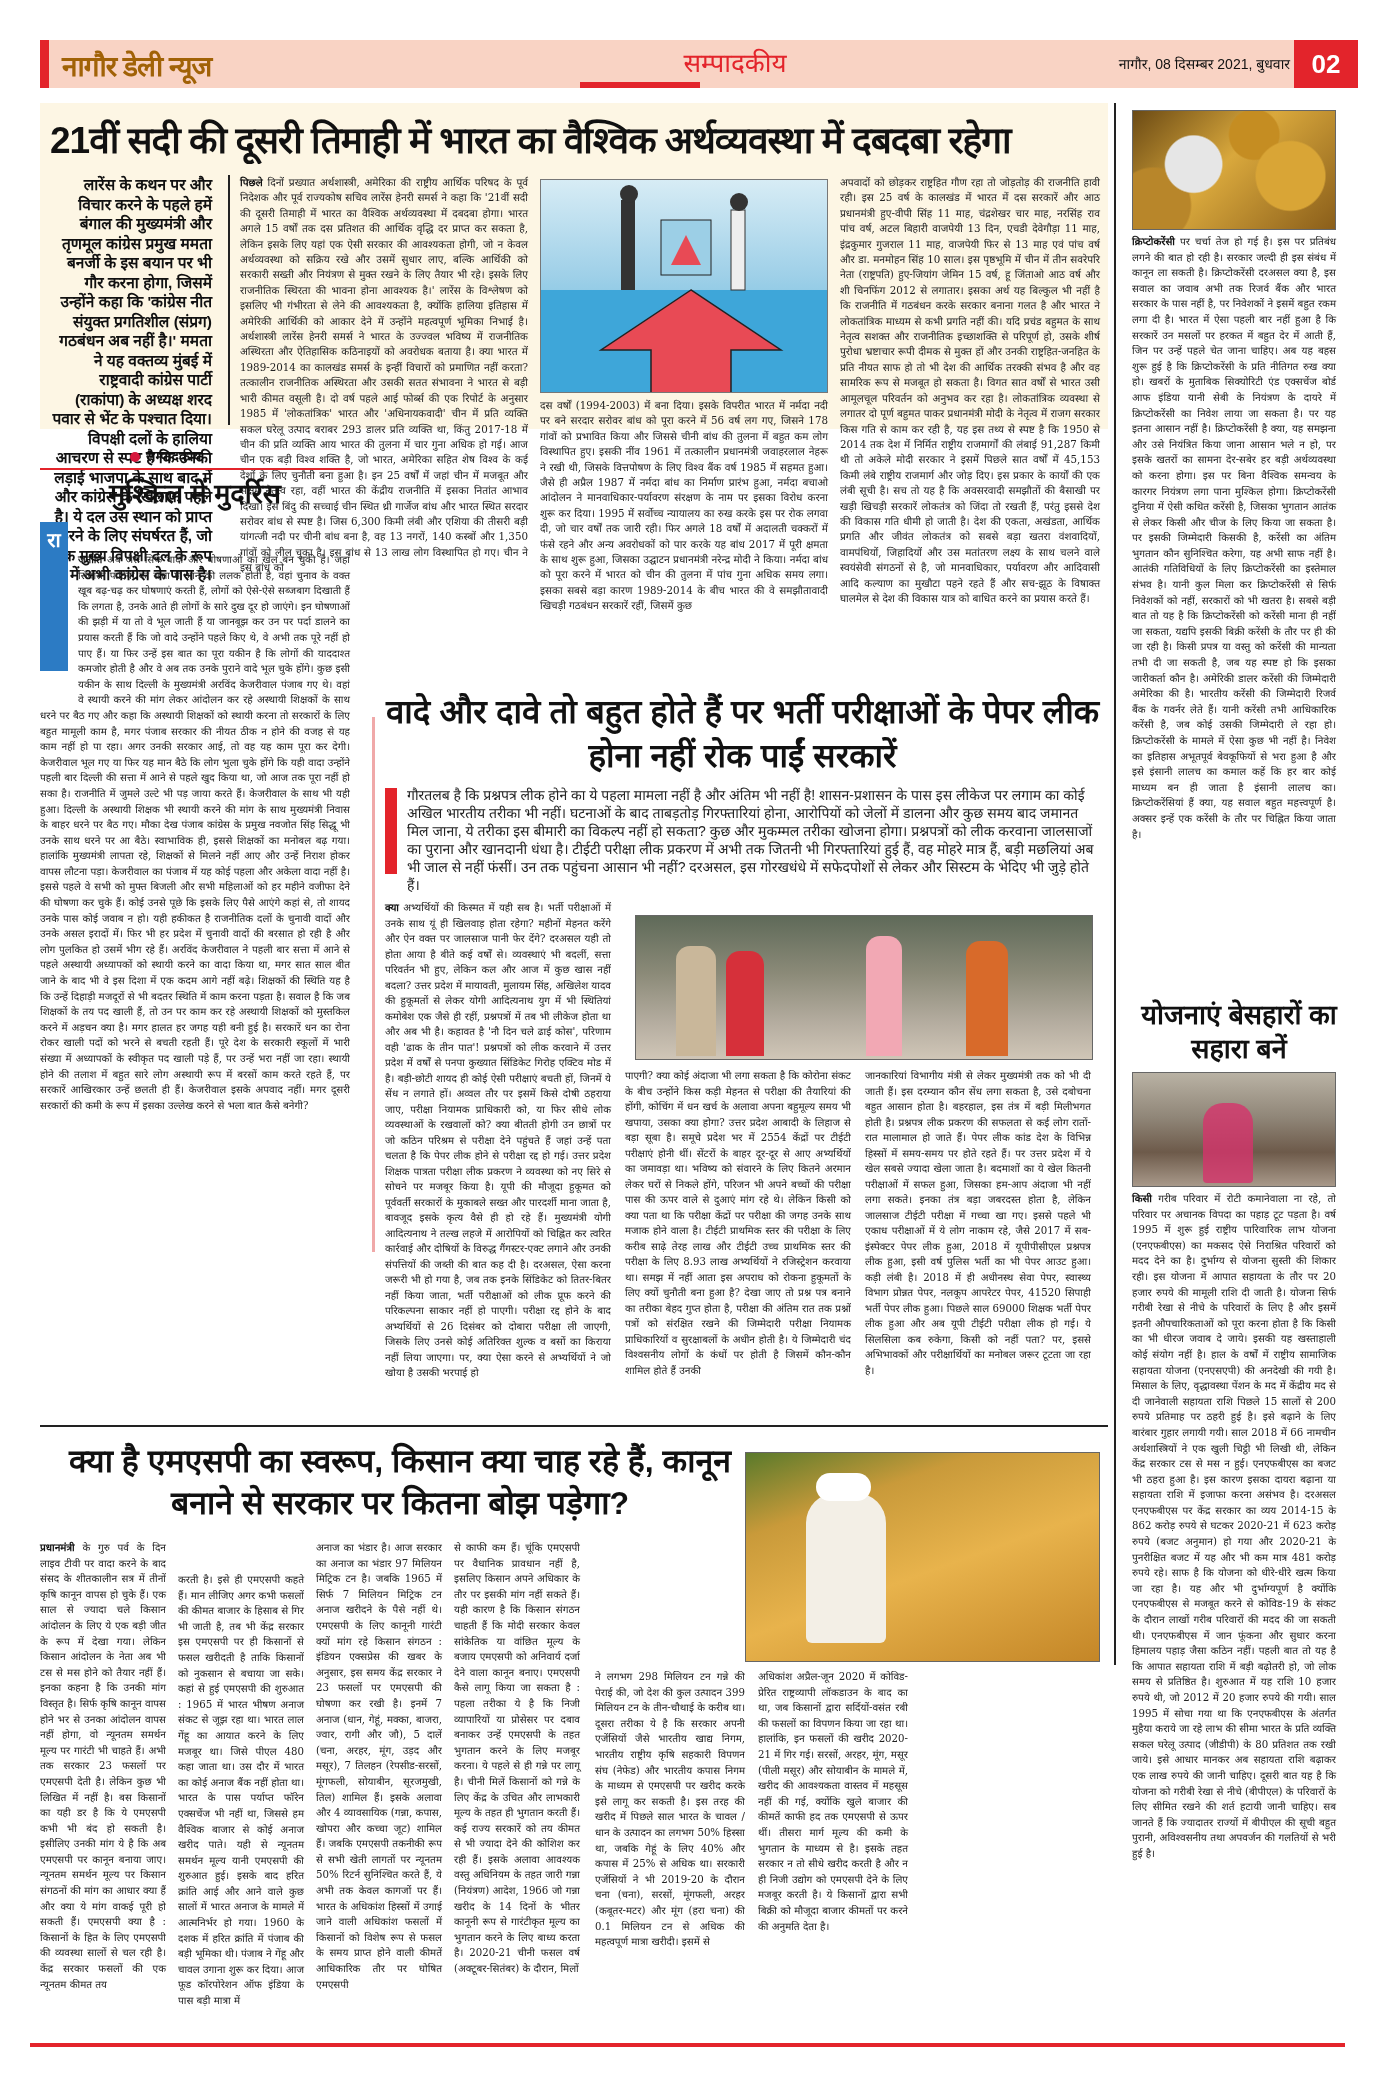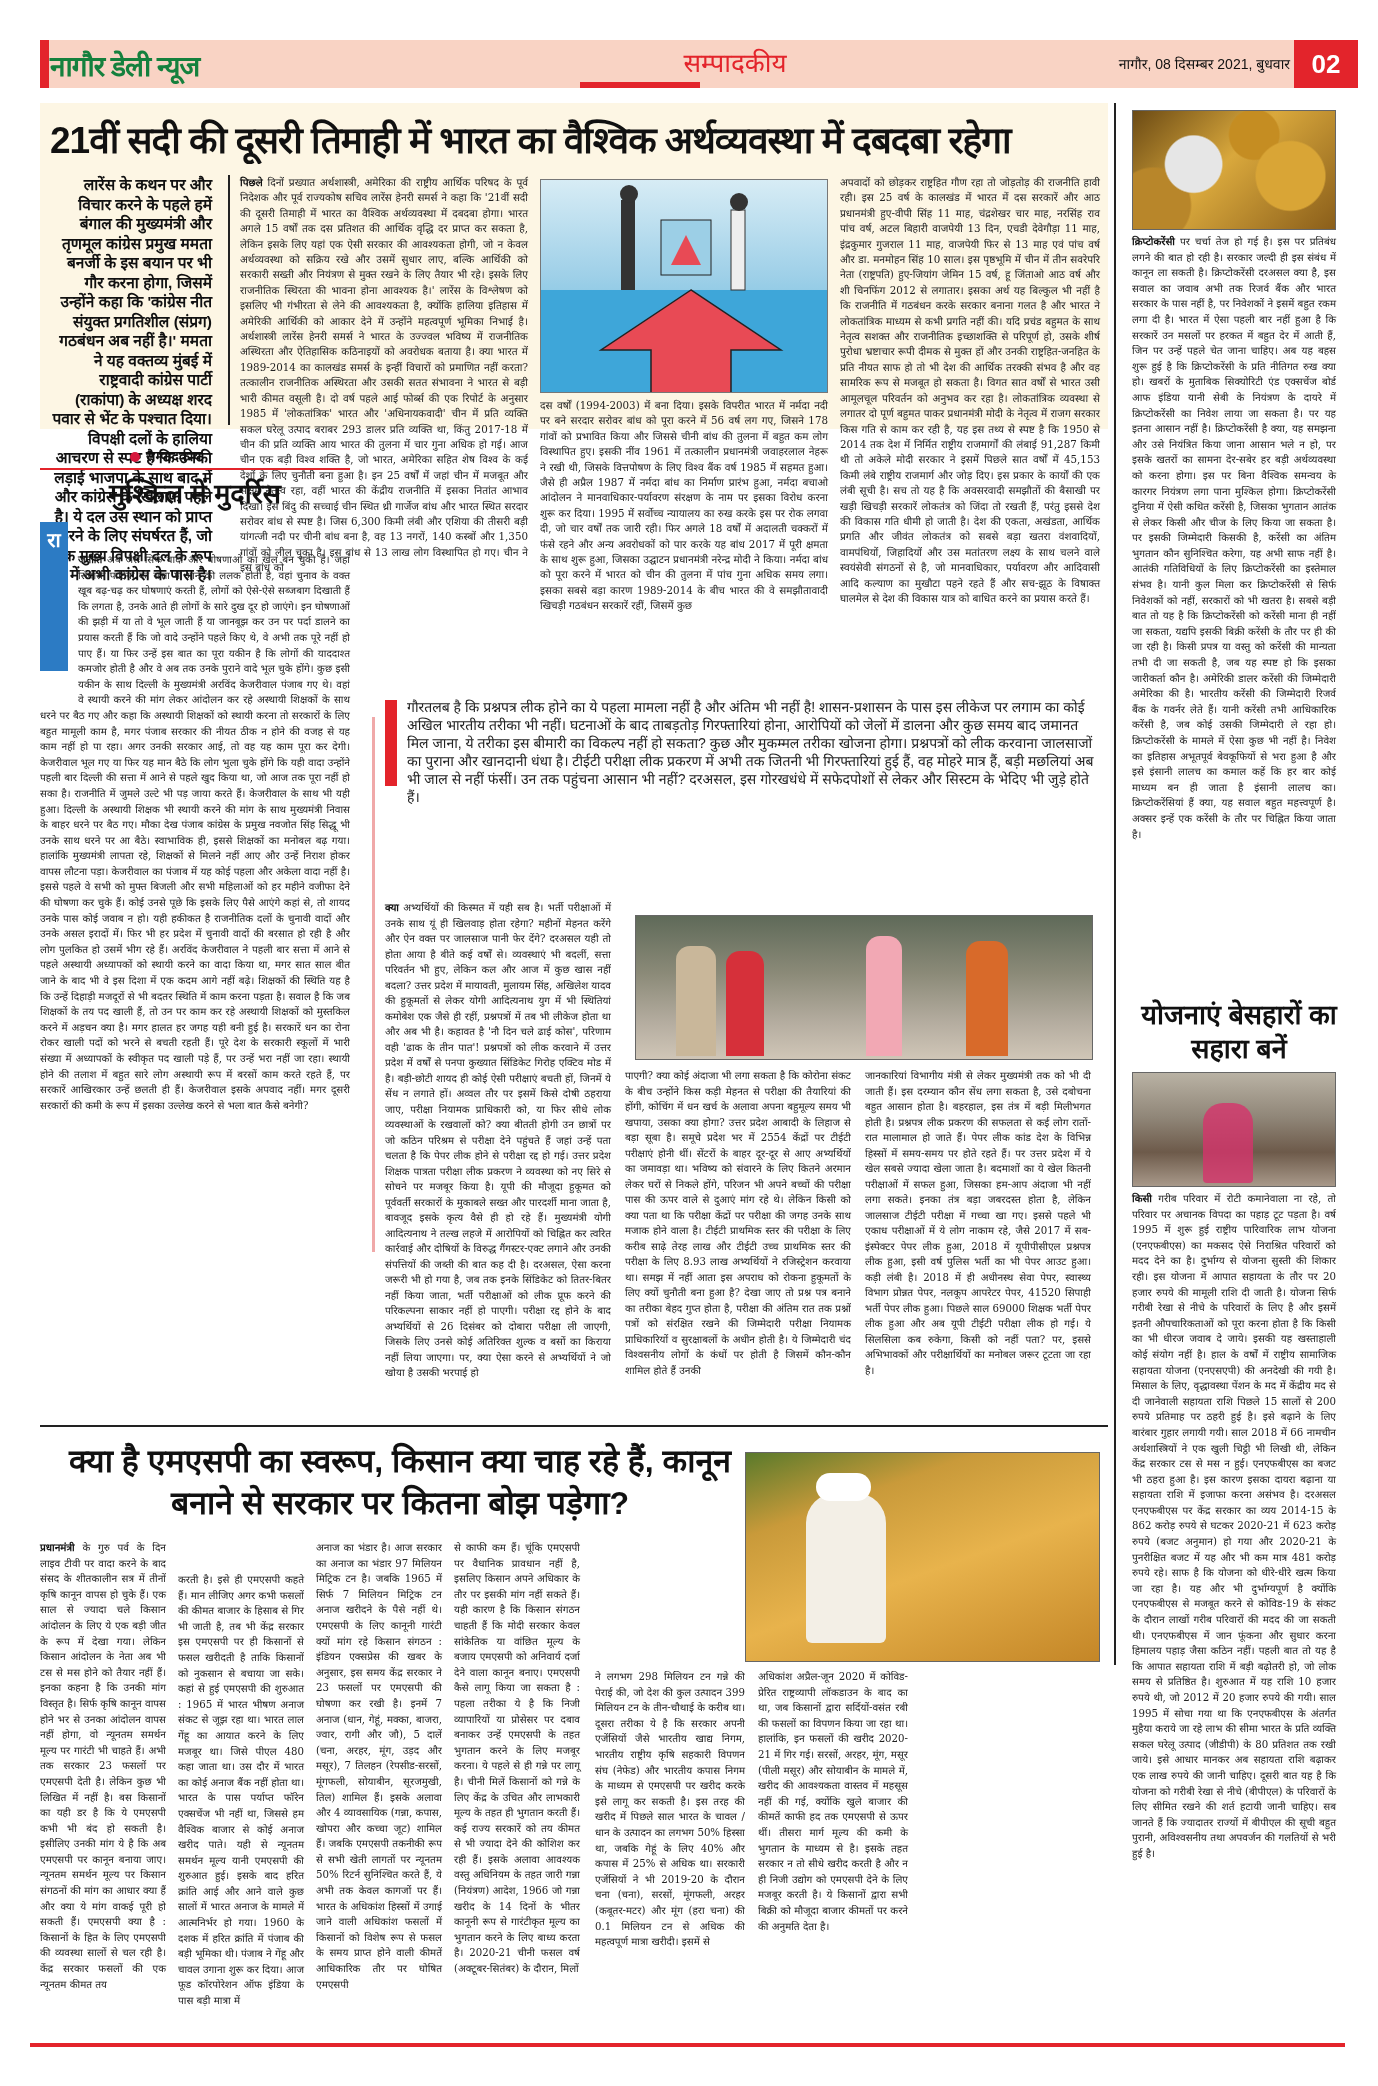--- a/index.html
+++ b/index.html
@@ -2,21 +2,21 @@
 <html><head>
 <meta charset="utf-8">
 <style>
   * { box-sizing: border-box; margin: 0; padding: 0; }
   html, body { width: 1378px; height: 2086px; background: #ffffff; overflow: hidden; }
   body { font-family: "DejaVu Serif", serif; color: #1a1a1a; position: relative; }
 
   
   .masthead { position: absolute; left: 40px; top: 40px; width: 1318px; height: 48px; background: #f9d3c4; }
   .masthead .lbar { position: absolute; left: 0; top: 0; width: 9px; height: 48px; background: #e3242b; }
-  .masthead .paper-name { position: absolute; left: 10px; top: 6px; font-family: "Liberation Sans", sans-serif; font-weight: 700; font-size: 28px; color: #15803d; letter-spacing: -1px; }
+  .masthead .paper-name { position: absolute; left: 22px; top: 6px; font-family: "Liberation Sans", sans-serif; font-weight: 700; font-size: 28px; color: #a16207; letter-spacing: -1px; }
   .masthead .section-name { position: absolute; left: 458px; top: 4px; width: 180px; text-align: center; font-family: "Liberation Sans", sans-serif; font-size: 26px; color: #e3242b; }
   .masthead .section-underline { position: absolute; left: 540px; top: 42px; width: 100px; height: 6px; background: #e3242b; left: 202px; width: 118px; }
   .masthead .section-underline { left: 202px; }
   .masthead .dateline { position: absolute; right: 68px; top: 14px; font-family: "Liberation Sans", sans-serif; font-size: 14px; color: #111; }
   .masthead .pageno { position: absolute; right: 0; top: 0; width: 64px; height: 48px; background: #e3242b; color: #fff; font-family: "Liberation Sans", sans-serif; font-weight: 700; font-size: 26px; text-align: center; line-height: 48px; }
 
   
   .lead { position: absolute; left: 40px; top: 103px; width: 1068px; height: 326px; background: #fdf6e4; }
   .lead .headline { position: absolute; left: 10px; top: 10px; width: 1048px; font-family: "Liberation Sans", sans-serif; font-weight: 700; font-size: 37px; letter-spacing: -1px; color: #111; white-space: nowrap; overflow: hidden; }
   .lead .pullquote { position: absolute; left: 12px; top: 72px; width: 160px; font-family: "Liberation Sans", sans-serif; font-weight: 700; font-size: 15.5px; line-height: 19.5px; text-align: right; color: #111; }
@@ -131,20 +131,21 @@
 <section class="ed">
   <div class="kicker"><span class="dot"></span><span>सम्पादकीय</span></div>
   <div class="rule"></div>
   <h2 class="title">मुश्किल में मुदर्रिस</h2>
   <div class="dropcap">रा</div>
   <div class="body"><span class="indent-block"></span><b>जनीति</b><span> अब जैसे सिर्फ वादों और घोषणाओं का खेल बन चुकी है। जहां सियासी पार्टियों को सत्ता में आने की ललक होती है, वहां चुनाव के वक्त खूब बढ़-चढ़ कर घोषणाएं करती हैं, लोगों को ऐसे-ऐसे सब्जबाग दिखाती हैं कि लगता है, उनके आते ही लोगों के सारे दुख दूर हो जाएंगे। इन घोषणाओं की झड़ी में या तो वे भूल जाती हैं या जानबूझ कर उन पर पर्दा डालने का प्रयास करती हैं कि जो वादे उन्होंने पहले किए थे, वे अभी तक पूरे नहीं हो पाए हैं। या फिर उन्हें इस बात का पूरा यकीन है कि लोगों की याददाश्त कमजोर होती है और वे अब तक उनके पुराने वादे भूल चुके होंगे। कुछ इसी यकीन के साथ दिल्ली के मुख्यमंत्री अरविंद केजरीवाल पंजाब गए थे। वहां वे स्थायी करने की मांग लेकर आंदोलन कर रहे अस्थायी शिक्षकों के साथ धरने पर बैठ गए और कहा कि अस्थायी शिक्षकों को स्थायी करना तो सरकारों के लिए बहुत मामूली काम है, मगर पंजाब सरकार की नीयत ठीक न होने की वजह से यह काम नहीं हो पा रहा। अगर उनकी सरकार आई, तो वह यह काम पूरा कर देगी। केजरीवाल भूल गए या फिर यह मान बैठे कि लोग भुला चुके होंगे कि यही वादा उन्होंने पहली बार दिल्ली की सत्ता में आने से पहले खुद किया था, जो आज तक पूरा नहीं हो सका है। राजनीति में जुमले उल्टे भी पड़ जाया करते हैं। केजरीवाल के साथ भी यही हुआ। दिल्ली के अस्थायी शिक्षक भी स्थायी करने की मांग के साथ मुख्यमंत्री निवास के बाहर धरने पर बैठ गए। मौका देख पंजाब कांग्रेस के प्रमुख नवजोत सिंह सिद्धू भी उनके साथ धरने पर आ बैठे। स्वाभाविक ही, इससे शिक्षकों का मनोबल बढ़ गया। हालांकि मुख्यमंत्री लापता रहे, शिक्षकों से मिलने नहीं आए और उन्हें निराश होकर वापस लौटना पड़ा। केजरीवाल का पंजाब में यह कोई पहला और अकेला वादा नहीं है। इससे पहले वे सभी को मुफ्त बिजली और सभी महिलाओं को हर महीने वजीफा देने की घोषणा कर चुके हैं। कोई उनसे पूछे कि इसके लिए पैसे आएंगे कहां से, तो शायद उनके पास कोई जवाब न हो। यही हकीकत है राजनीतिक दलों के चुनावी वादों और उनके असल इरादों में। फिर भी हर प्रदेश में चुनावी वादों की बरसात हो रही है और लोग पुलकित हो उसमें भीग रहे हैं। अरविंद केजरीवाल ने पहली बार सत्ता में आने से पहले अस्थायी अध्यापकों को स्थायी करने का वादा किया था, मगर सात साल बीत जाने के बाद भी वे इस दिशा में एक कदम आगे नहीं बढ़े। शिक्षकों की स्थिति यह है कि उन्हें दिहाड़ी मजदूरों से भी बदतर स्थिति में काम करना पड़ता है। सवाल है कि जब शिक्षकों के तय पद खाली हैं, तो उन पर काम कर रहे अस्थायी शिक्षकों को मुस्तकिल करने में अड़चन क्या है। मगर हालत हर जगह यही बनी हुई है। सरकारें धन का रोना रोकर खाली पदों को भरने से बचती रहती हैं। पूरे देश के सरकारी स्कूलों में भारी संख्या में अध्यापकों के स्वीकृत पद खाली पड़े हैं, पर उन्हें भरा नहीं जा रहा। स्थायी होने की तलाश में बहुत सारे लोग अस्थायी रूप में बरसों काम करते रहते हैं, पर सरकारें आखिरकार उन्हें छलती ही हैं। केजरीवाल इसके अपवाद नहीं। मगर दूसरी सरकारों की कमी के रूप में इसका उल्लेख करने से भला बात कैसे बनेगी?</span></div>
 </section>
 <div class="ed-vrule"></div>
 
 <article class="leak">
+  <h2 class="headline">वादे और दावे तो बहुत होते हैं पर भर्ती परीक्षाओं के पेपर लीक होना नहीं रोक पाईं सरकारें</h2>
   <div class="standfirst">
     <span class="bar"></span>
     <span>गौरतलब है कि प्रश्नपत्र लीक होने का ये पहला मामला नहीं है और अंतिम भी नहीं है! शासन-प्रशासन के पास इस लीकेज पर लगाम का कोई अखिल भारतीय तरीका भी नहीं। घटनाओं के बाद ताबड़तोड़ गिरफ्तारियां होना, आरोपियों को जेलों में डालना और कुछ समय बाद जमानत मिल जाना, ये तरीका इस बीमारी का विकल्प नहीं हो सकता? कुछ और मुकम्मल तरीका खोजना होगा। प्रश्नपत्रों को लीक करवाना जालसाजों का पुराना और खानदानी धंधा है। टीईटी परीक्षा लीक प्रकरण में अभी तक जितनी भी गिरफ्तारियां हुई हैं, वह मोहरे मात्र हैं, बड़ी मछलियां अब भी जाल से नहीं फंसीं। उन तक पहुंचना आसान भी नहीं? दरअसल, इस गोरखधंधे में सफेदपोशों से लेकर और सिस्टम के भेदिए भी जुड़े होते हैं।</span>
   </div>
   <div class="col col1"><b>क्या</b><span> अभ्यर्थियों की किस्मत में यही सब है। भर्ती परीक्षाओं में उनके साथ यूं ही खिलवाड़ होता रहेगा? महीनों मेहनत करेंगे और ऐन वक्त पर जालसाज पानी फेर देंगे? दरअसल यही तो होता आया है बीते कई वर्षों से। व्यवस्थाएं भी बदलीं, सत्ता परिवर्तन भी हुए, लेकिन कल और आज में कुछ खास नहीं बदला? उत्तर प्रदेश में मायावती, मुलायम सिंह, अखिलेश यादव की हुकूमतों से लेकर योगी आदित्यनाथ युग में भी स्थितियां कमोबेश एक जैसे ही रहीं, प्रश्नपत्रों में तब भी लीकेज होता था और अब भी है। कहावत है 'नौ दिन चले ढाई कोस', परिणाम वही 'ढाक के तीन पात'! प्रश्नपत्रों को लीक करवाने में उत्तर प्रदेश में वर्षों से पनपा कुख्यात सिंडिकेट गिरोह एक्टिव मोड में है। बड़ी-छोटी शायद ही कोई ऐसी परीक्षाएं बचती हों, जिनमें ये सेंध न लगाते हों। अव्वल तौर पर इसमें किसे दोषी ठहराया जाए, परीक्षा नियामक प्राधिकारी को, या फिर सीधे लोक व्यवस्थाओं के रखवालों को? क्या बीतती होगी उन छात्रों पर जो कठिन परिश्रम से परीक्षा देने पहुंचते हैं जहां उन्हें पता चलता है कि पेपर लीक होने से परीक्षा रद्द हो गई। उत्तर प्रदेश शिक्षक पात्रता परीक्षा लीक प्रकरण ने व्यवस्था को नए सिरे से सोचने पर मजबूर किया है। यूपी की मौजूदा हुकूमत को पूर्ववर्ती सरकारों के मुकाबले सख्त और पारदर्शी माना जाता है, बावजूद इसके कृत्य वैसे ही हो रहे हैं। मुख्यमंत्री योगी आदित्यनाथ ने तल्ख लहजे में आरोपियों को चिह्नित कर त्वरित कार्रवाई और दोषियों के विरुद्ध गैंगस्टर-एक्ट लगाने और उनकी संपत्तियों की जब्ती की बात कह दी है। दरअसल, ऐसा करना जरूरी भी हो गया है, जब तक इनके सिंडिकेट को तितर-बितर नहीं किया जाता, भर्ती परीक्षाओं को लीक प्रूफ करने की परिकल्पना साकार नहीं हो पाएगी। परीक्षा रद्द होने के बाद अभ्यर्थियों से 26 दिसंबर को दोबारा परीक्षा ली जाएगी, जिसके लिए उनसे कोई अतिरिक्त शुल्क व बसों का किराया नहीं लिया जाएगा। पर, क्या ऐसा करने से अभ्यर्थियों ने जो खोया है उसकी भरपाई हो</span></div>
   <div class="photo">
     <span class="p1"></span>
     <span class="p2"></span>
     <span class="p3"></span>
     <span class="p4"></span>

